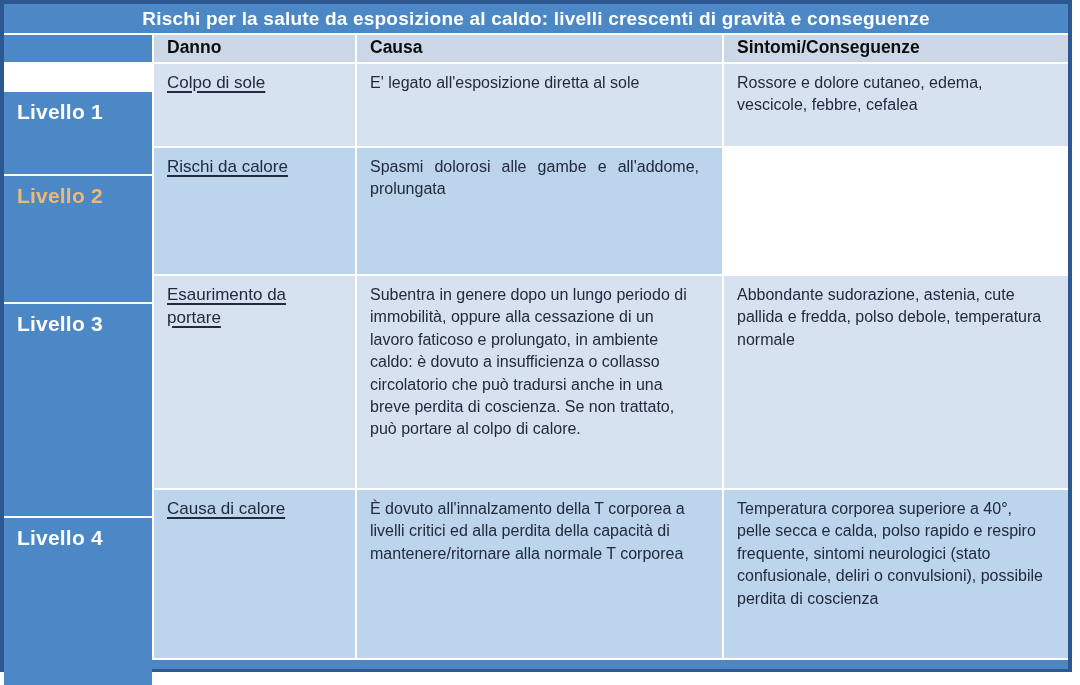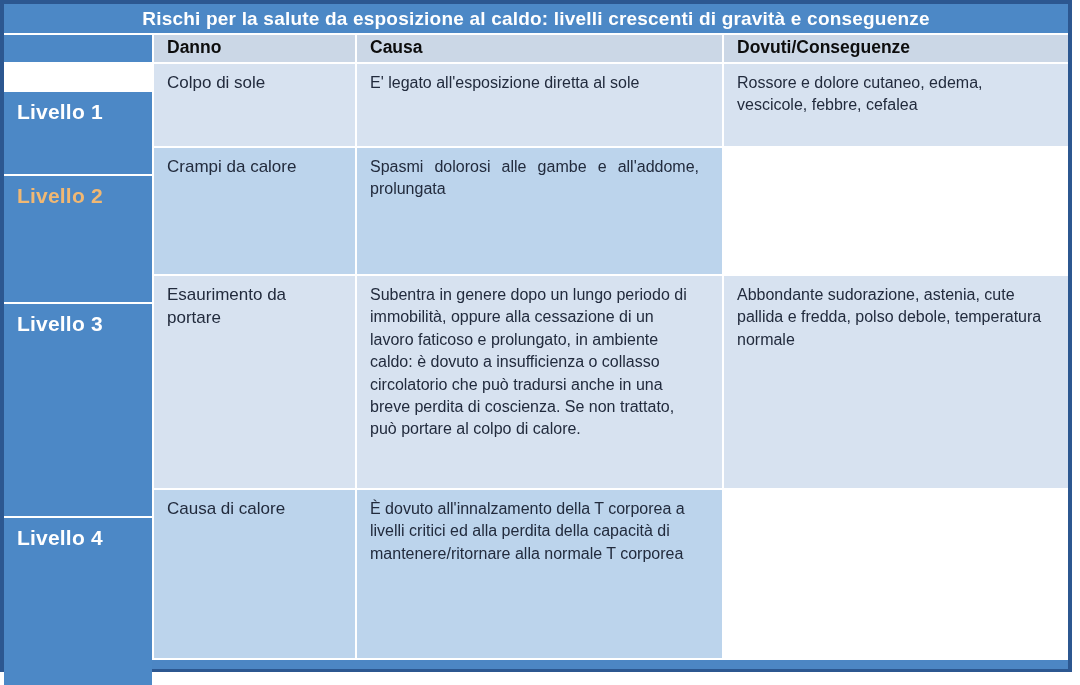--- a/index.html
+++ b/index.html
@@ -61,20 +61,21 @@
   .body-row:nth-child(4){min-height:168px;}
   .body-row{grid-auto-rows:1fr;}
   .body-row .cell{height:100%;}
   .level-cell .txt{
     font-size:21px;
     font-weight:bold;
     letter-spacing:.2px;
   }
   .danno-cell .txt{
     font-size:17px;
+    text-decoration:underline;
     text-decoration-thickness:1.5px;
     text-underline-offset:3px;
     line-height:1.35;
   }
   .causa-cell .txt,
   .sintomi-cell .txt{
     font-size:16px;
     line-height:1.4;
   }
   .body-row:nth-child(2) .sintomi-cell .txt{text-align:justify;}
@@ -92,21 +93,21 @@
 
   <div class="grid-row header-row">
     <div class="cell level-cell"></div>
     <div class="cell">
       <span class="txt">Danno</span>
     </div>
     <div class="cell">
       <span class="txt">Causa</span>
     </div>
     <div class="cell">
-      <span class="txt">Dovuti/Conseguenze</span>
+      <span class="txt">Sintomi/Conseguenze</span>
     </div>
   </div>
 
   <div id="rows">
       <div class="grid-row body-row">
         <div class="cell level-cell">
           <span class="txt" style="color: rgb(255, 255, 255);">Livello 1</span>
         </div>
         <div class="cell danno-cell">
           <span class="txt">Colpo di sole</span>
@@ -116,21 +117,21 @@
         </div>
         <div class="cell sintomi-cell">
           <span class="txt">Rossore e dolore cutaneo, edema, vescicole, febbre, cefalea</span>
         </div>
       </div>
       <div class="grid-row body-row">
         <div class="cell level-cell">
           <span class="txt" style="color: rgb(241, 184, 115);">Livello 2</span>
         </div>
         <div class="cell danno-cell">
-          <span class="txt">Crampi da calore</span>
+          <span class="txt">Rischi da calore</span>
         </div>
         <div class="cell sintomi-cell">
           <span class="txt">Spasmi dolorosi alle gambe e all'addome, prolungata</span>
         </div>
       </div>
       <div class="grid-row body-row">
         <div class="cell level-cell">
           <span class="txt" style="color: #ffffff;">Livello 3</span>
         </div>
         <div class="cell danno-cell">
@@ -146,17 +147,20 @@
       <div class="grid-row body-row">
         <div class="cell level-cell">
           <span class="txt" style="color: #ffffff;">Livello 4</span>
         </div>
         <div class="cell danno-cell">
           <span class="txt">Causa di calore</span>
         </div>
         <div class="cell causa-cell">
           <span class="txt">È dovuto all'innalzamento della T corporea a livelli critici ed alla perdita della capacità di mantenere/ritornare alla normale T corporea</span>
         </div>
+        <div class="cell sintomi-cell">
+          <span class="txt">Temperatura corporea superiore a 40°, pelle secca e calda, polso rapido e respiro frequente, sintomi neurologici (stato confusionale, deliri o convulsioni), possibile perdita di coscienza</span>
+        </div>
       </div>
     </div>
 
   <div class="bottom-strip"></div>
 </div>
 
 </body></html>

